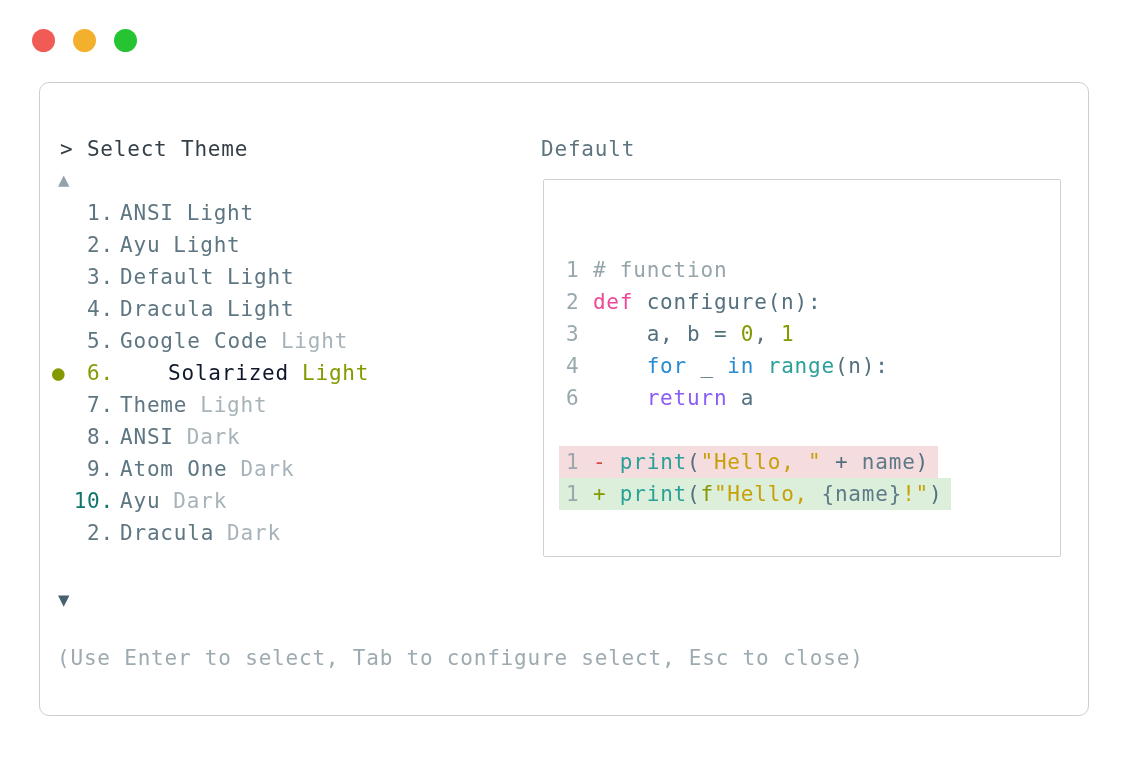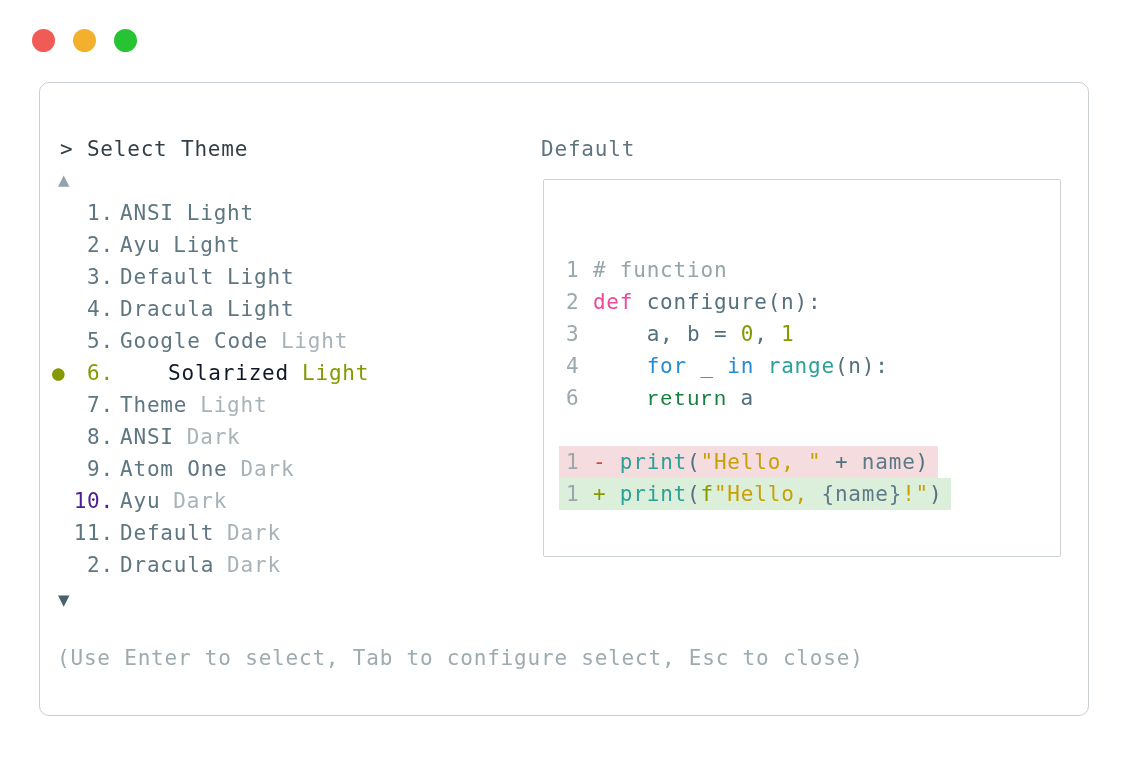--- a/index.html
+++ b/index.html
@@ -54,35 +54,34 @@
     <div class="theme-list">
         <div class="row"><span class="num" style="color: rgb(94, 118, 130);">1.</span><span style="color: rgb(94, 118, 130);">ANSI</span><span class="sfx" style="color: rgb(94, 118, 130);">Light</span></div>
         <div class="row"><span class="num" style="color: rgb(94, 118, 130);">2.</span><span style="color: rgb(94, 118, 130);">Ayu</span><span class="sfx" style="color: rgb(94, 118, 130);">Light</span></div>
         <div class="row"><span class="num" style="color: rgb(94, 118, 130);">3.</span><span style="color: rgb(94, 118, 130);">Default</span><span class="sfx" style="color: rgb(94, 118, 130);">Light</span></div>
         <div class="row"><span class="num" style="color: rgb(94, 118, 130);">4.</span><span style="color: rgb(94, 118, 130);">Dracula</span><span class="sfx" style="color: rgb(94, 118, 130);">Light</span></div>
         <div class="row"><span class="num" style="color: rgb(94, 118, 130);">5.</span><span style="color: rgb(94, 118, 130);">Google Code</span><span class="sfx" style="color: rgb(167, 179, 185);">Light</span></div>
         <div class="row"><span class="bullet" style="color: rgb(133, 153, 0);">●</span><span class="num" style="color: rgb(133, 153, 0);">6.</span><span style="color: #0f172a; margin-left: 48px;">Solarized</span><span class="sfx" style="color: rgb(133, 153, 0);">Light</span></div>
         <div class="row"><span class="num" style="color: rgb(94, 118, 130);">7.</span><span style="color: rgb(94, 118, 130);">Theme</span><span class="sfx" style="color: rgb(167, 179, 185);">Light</span></div>
         <div class="row"><span class="num" style="color: rgb(94, 118, 130);">8.</span><span style="color: rgb(94, 118, 130);">ANSI</span><span class="sfx" style="color: rgb(167, 179, 185);">Dark</span></div>
         <div class="row"><span class="num" style="color: rgb(94, 118, 130);">9.</span><span style="color: rgb(94, 118, 130);">Atom One</span><span class="sfx" style="color: rgb(167, 179, 185);">Dark</span></div>
-        <div class="row"><span class="num" style="color: #4c1d95;">10.</span><span style="color: rgb(94, 118, 130);">Ayu</span><span class="sfx" style="color: rgb(167, 179, 185);">Dark</span></div>
-        <div class="row"><span class="num" style="color: rgb(94, 118, 130);">11.</span><span style="color: rgb(94, 118, 130);">Default</span><span class="sfx" style="color: rgb(167, 179, 185);">Dark</span></div>
+        <div class="row"><span class="num" style="color: #0f766e;">10.</span><span style="color: rgb(94, 118, 130);">Ayu</span><span class="sfx" style="color: rgb(167, 179, 185);">Dark</span></div>
         <div class="row"><span class="num" style="color: rgb(94, 118, 130);">2.</span><span style="color: rgb(94, 118, 130);">Dracula</span><span class="sfx" style="color: rgb(167, 179, 185);">Dark</span></div>
       </div>
     <div class="arrow down">▼</div>
     <div class="help">(Use Enter to select, Tab to configure select, Esc to close)</div>
 
     <div class="preview-label">Default</div>
     <div class="preview-box">
       <div class="code">
           <div style="height: 32px; margin-top: 24px;"><span class="line"><span style="color: rgb(154, 168, 174);">1 </span><span style="color: rgb(150, 164, 171);"># function</span></span></div>
           <div style="height: 32px;"><span class="line"><span style="color: rgb(154, 168, 174);">2 </span><span style="color: #ec4899;">def</span><span style="color: rgb(84, 112, 126);"> configure(n):</span></span></div>
           <div style="height: 32px;"><span class="line"><span style="color: rgb(154, 168, 174);">3 </span><span style="color: rgb(84, 112, 126);">    a, b = </span><span style="color: rgb(133, 153, 0);">0</span><span style="color: rgb(84, 112, 126);">, </span><span style="color: rgb(133, 153, 0);">1</span></span></div>
           <div style="height: 32px;"><span class="line"><span style="color: rgb(154, 168, 174);">4 </span><span style="color: rgb(84, 112, 126);">    </span><span style="color: rgb(38, 139, 210);">for</span><span style="color: rgb(84, 112, 126);"> _ </span><span style="color: rgb(38, 139, 210);">in</span><span style="color: rgb(84, 112, 126);"> </span><span style="color: rgb(42, 161, 152);">range</span><span style="color: rgb(84, 112, 126);">(n):</span></span></div>
-          <div style="height: 32px;"><span class="line"><span style="color: rgb(154, 168, 174);">6 </span><span style="color: rgb(84, 112, 126);">    </span><span style="color: #15803d; font-family: Liberation Mono, monospace;">return</span><span style="color: rgb(84, 112, 126);"> a</span></span></div>
+          <div style="height: 32px;"><span class="line"><span style="color: rgb(154, 168, 174);">6 </span><span style="color: rgb(84, 112, 126);">    </span><span style="color: #8b5cf6;">return</span><span style="color: rgb(84, 112, 126);"> a</span></span></div>
           <div style="height: 32px;"><span class="line"></span></div>
           <div style="height: 32px;"><span class="line hl" style="background: rgb(245, 220, 222);"><span style="color: rgb(154, 168, 174);">1 </span><span style="color: rgb(220, 68, 64);">-</span><span style="color: rgb(84, 112, 126);"> </span><span style="color: rgb(42, 161, 152);">print</span><span style="color: rgb(84, 112, 126);">(</span><span style="color: rgb(199, 160, 8);">"Hello, "</span><span style="color: rgb(84, 112, 126);"> + </span><span style="color: rgb(94, 122, 136);">name</span><span style="color: rgb(84, 112, 126);">)</span></span></div>
           <div style="height: 32px;"><span class="line hl" style="background: rgb(220, 239, 219);"><span style="color: rgb(154, 168, 174);">1 </span><span style="color: rgb(133, 153, 0);">+</span><span style="color: rgb(84, 112, 126);"> </span><span style="color: rgb(42, 161, 152);">print</span><span style="color: rgb(84, 112, 126);">(</span><span style="color: rgb(133, 153, 0);">f</span><span style="color: rgb(199, 160, 8);">"Hello, </span><span style="color: rgb(94, 122, 136);">{name}</span><span style="color: rgb(199, 160, 8);">!"</span><span style="color: rgb(84, 112, 126);">)</span></span></div>
         </div>
     </div>
   </div>
 
 </div>
 
 </body></html>

